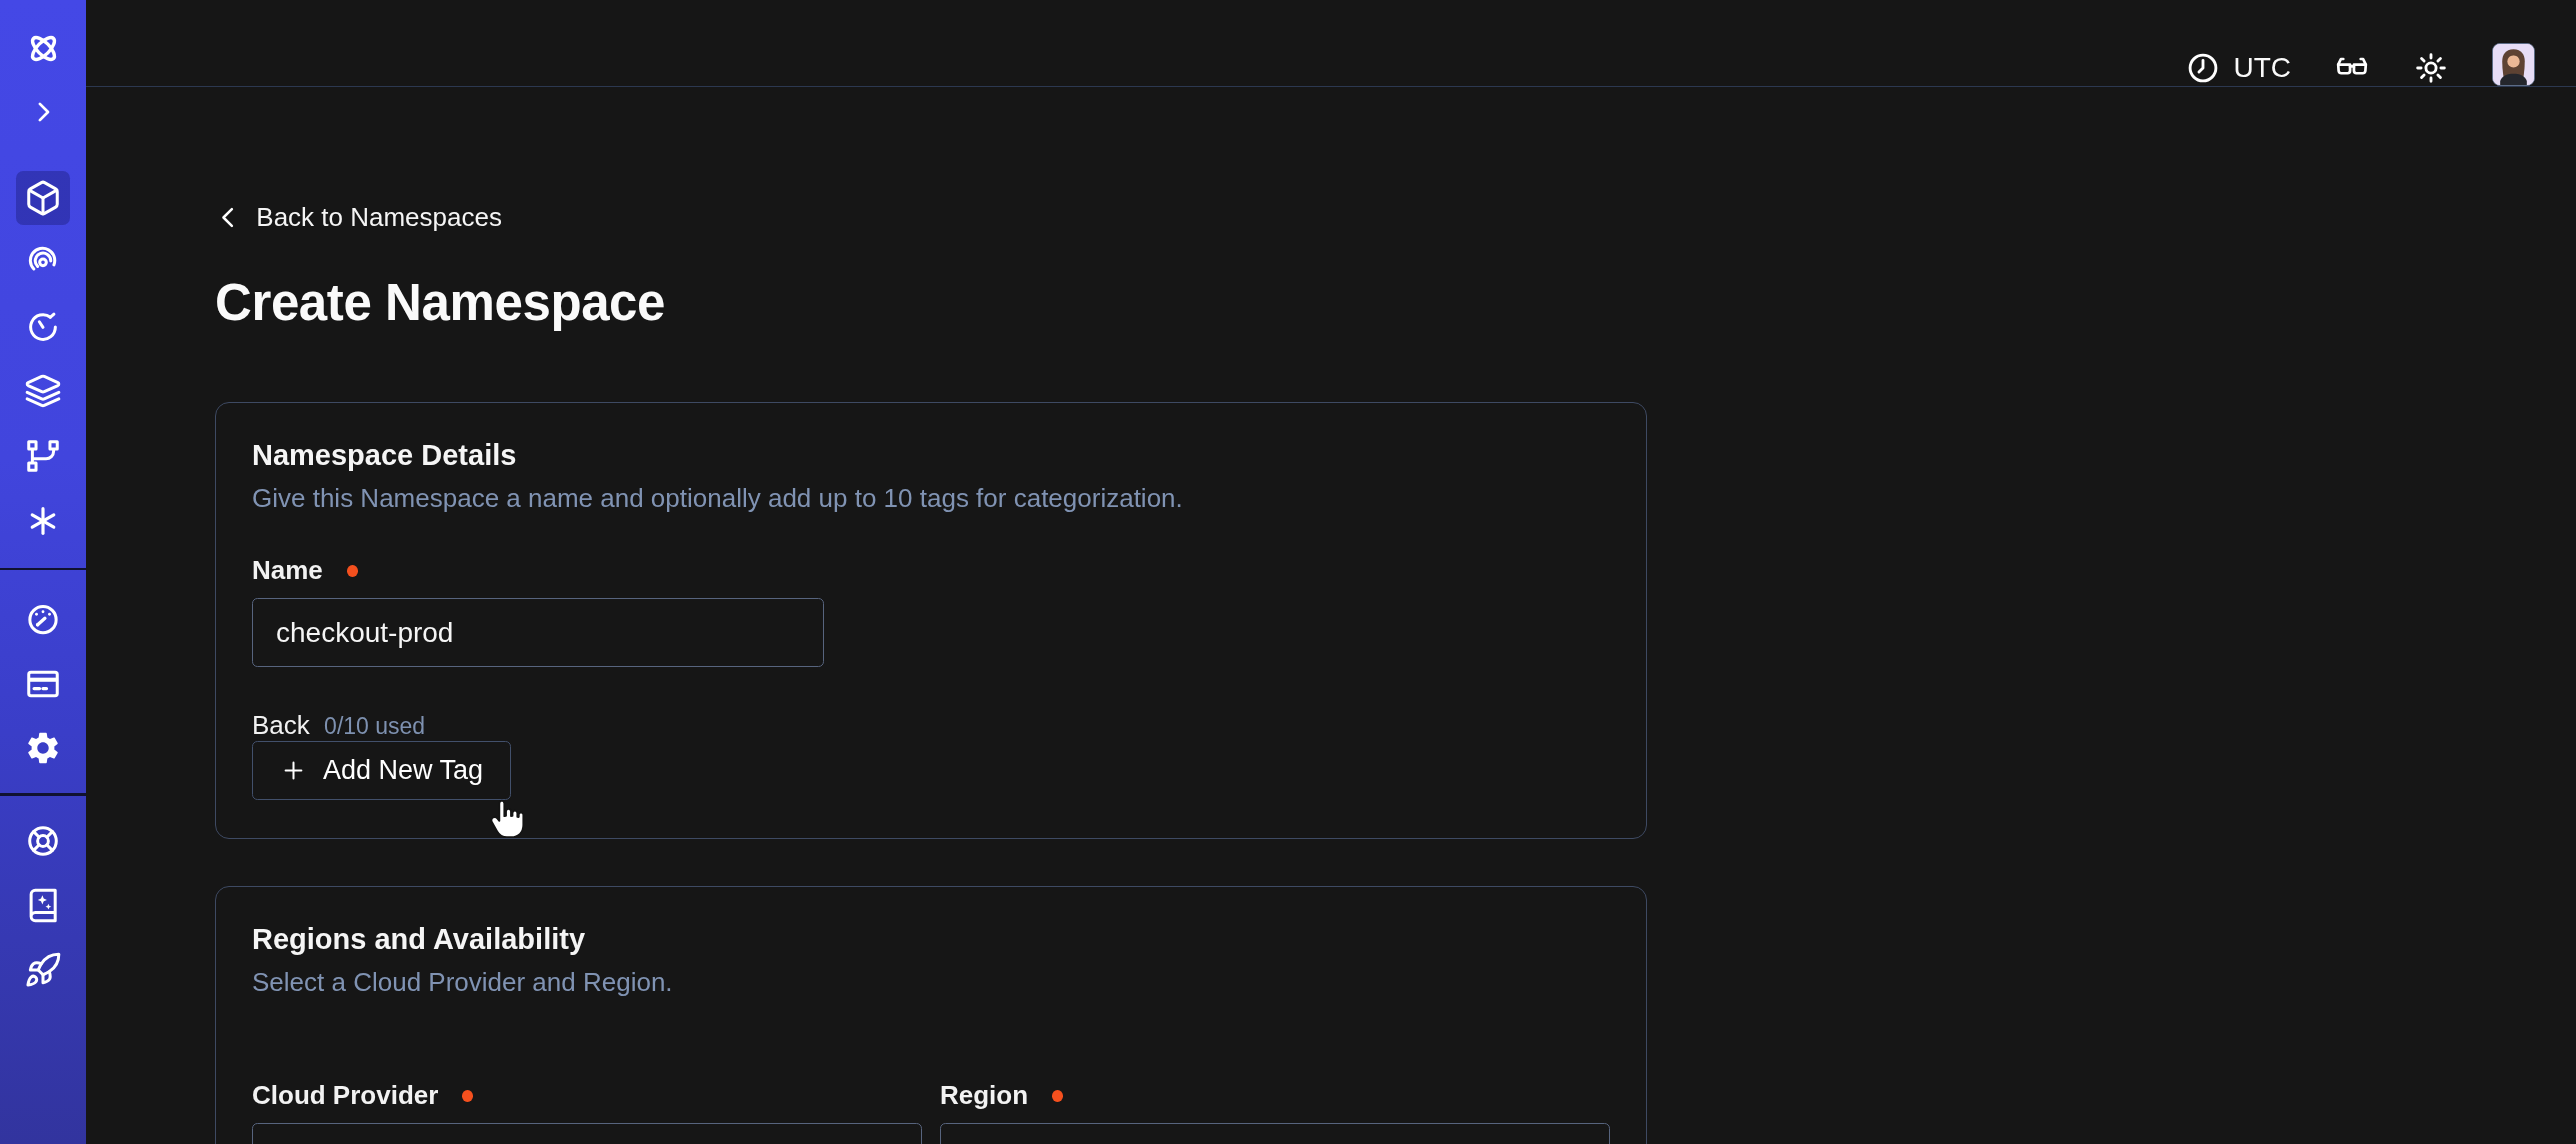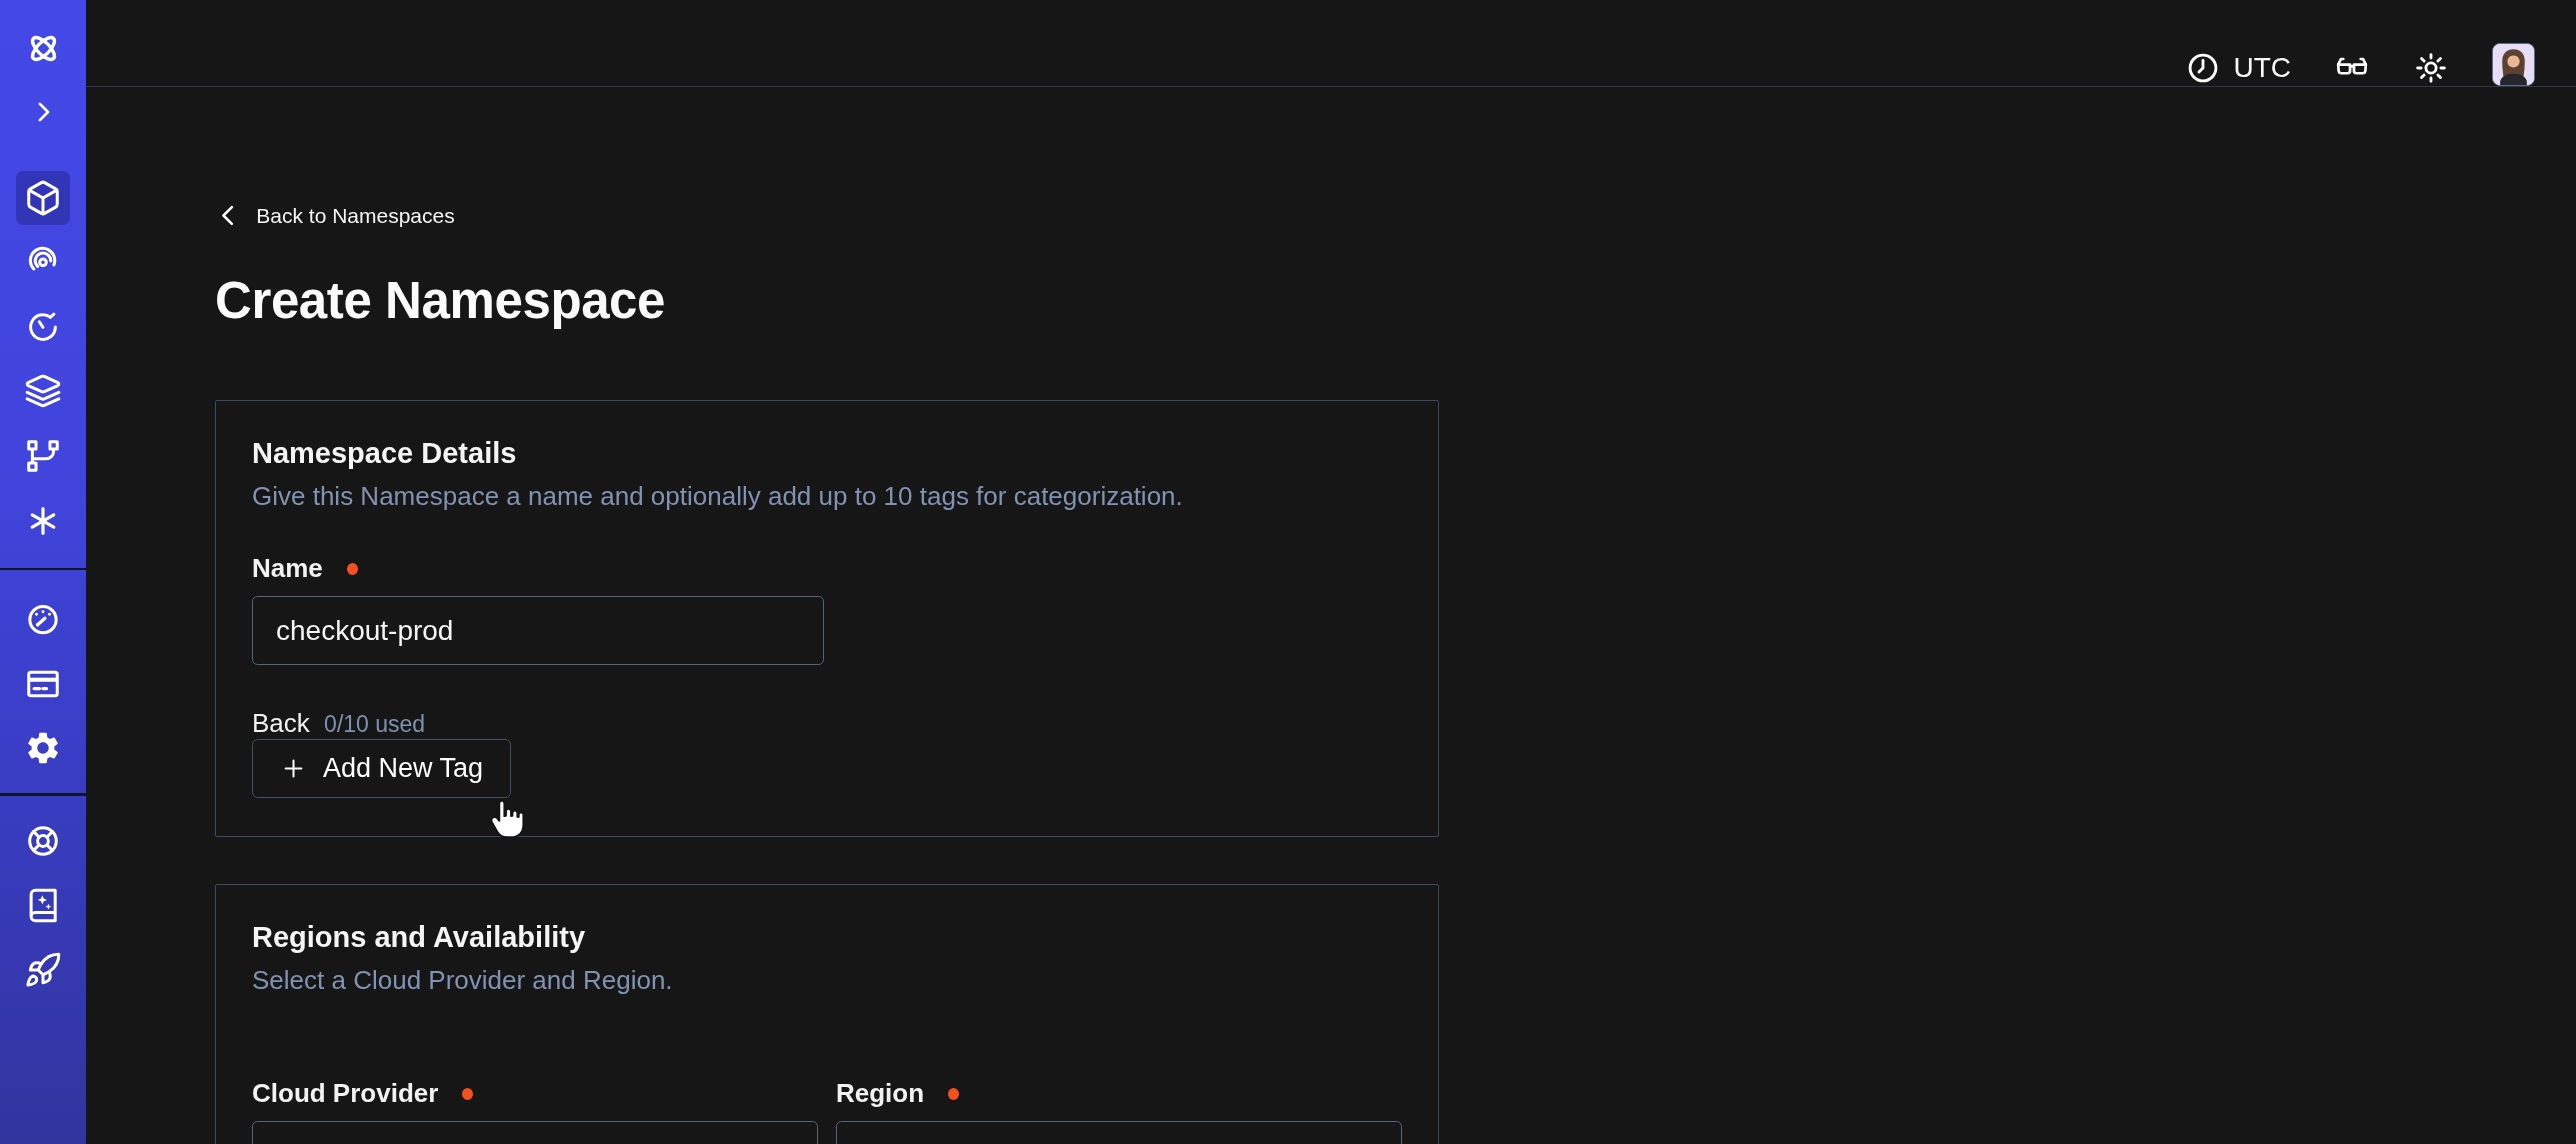--- a/index.html
+++ b/index.html
@@ -42,25 +42,25 @@
   .topbar svg.tb-icon { width:36px; height:36px; display:block; }
   .icon-btn { background:none; border:none; cursor:pointer; display:flex; }
   .avatar {
     width:43px; height:43px; border-radius:8px; border:1.8px solid #5c6c86;
     overflow:hidden; cursor:pointer; background:#e7ddf6; flex:none;
   }
   .avatar svg { width:100%; height:100%; display:block; }
   
   .main { position:absolute; left:86px; top:89px; right:0; bottom:0; padding:113px 0 0 129px; }
   .back-link { display:inline-flex; align-items:center; gap:14.3px; color:#f5f5f5;
-    font-size:21px; cursor:pointer; }
+    font-size:26px; cursor:pointer; }
   .back-link svg { width:27px; height:27px; }
   .page-title { margin-top:39px; font-size:51px; font-weight:600; color:#fafafa; letter-spacing:-0.4px; }
   .card {
-    width:1224px; border:1.8px solid #3e4a63; border-radius:2px;
+    width:1432px; border:1.8px solid #3e4a63; border-radius:14px;
     padding:36px 36px 38px; background:#161616;
   }
   .card1 { margin-top:70px; }
   .card2 { margin-top:47px; min-height:340px; }
   .card-title { font-size:29px; font-weight:600; color:#f5f5f5; }
   .card-sub { margin-top:10.7px; font-size:26px; color:#8093b3; }
   .field-label { margin-top:41px; display:flex; align-items:center; gap:24px;
     font-size:26px; font-weight:700; color:#f2f2f2; }
   .req-dot { width:10.7px; height:11.6px; border-radius:50%; background:#f4501e; margin-top:1.8px; }
   .name-input {

